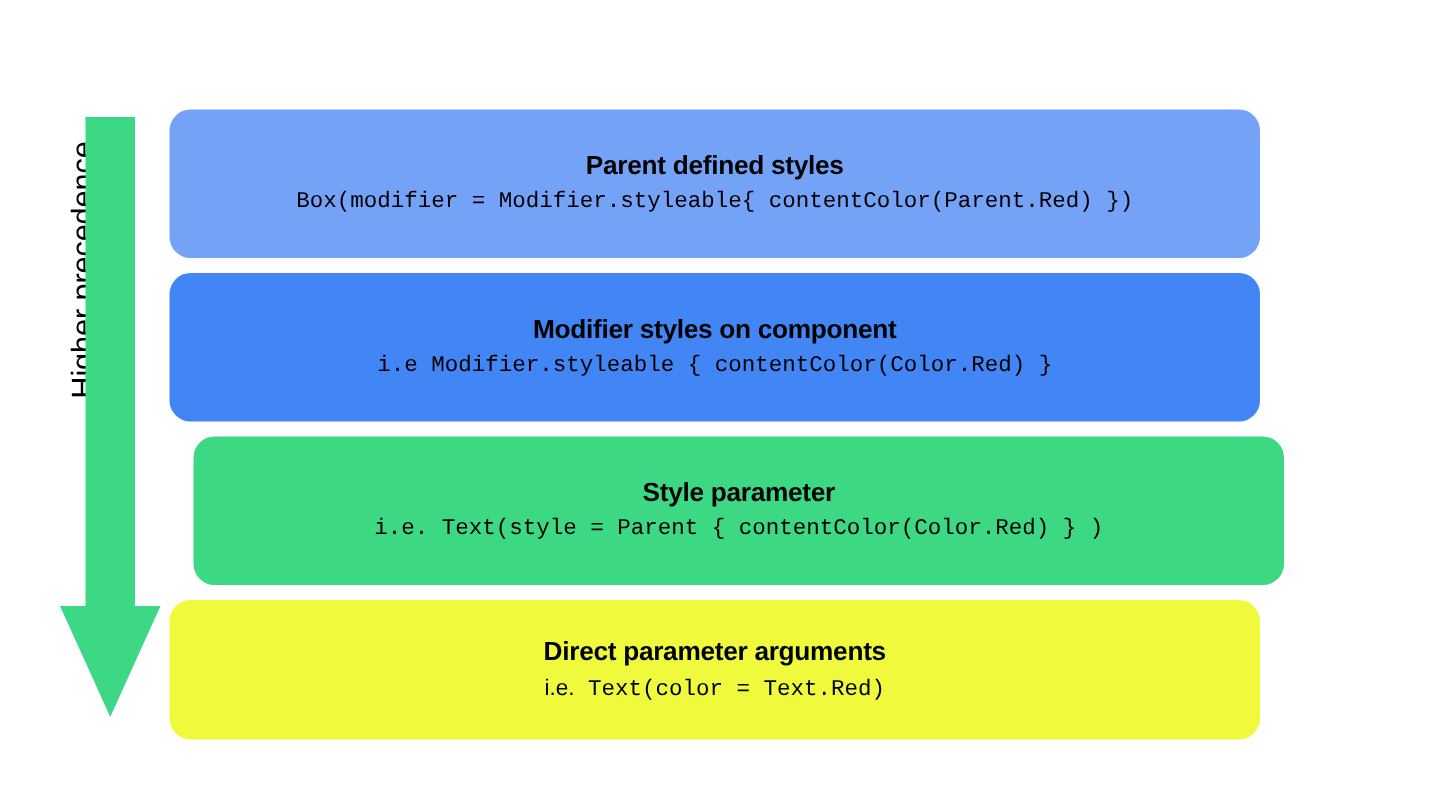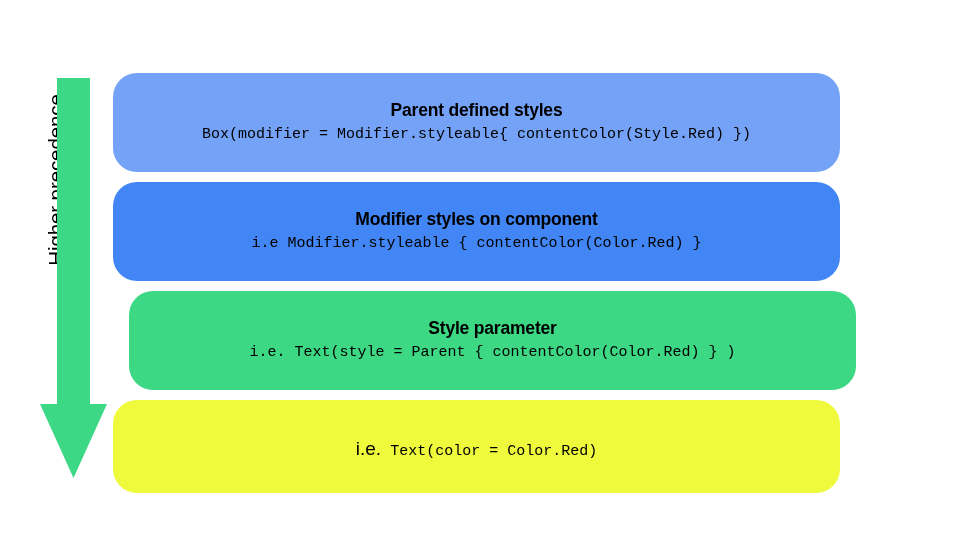--- a/index.html
+++ b/index.html
@@ -51,21 +51,21 @@
   }
   #precedence-arrow svg {
     display: block;
   }
 
   
   .row {
     position: absolute;
     left: 113px;
     width: 727px;
-    border-radius: 24px;
+    border-radius: 14px;
     box-sizing: border-box;
     display: flex;
     flex-direction: column;
     align-items: center;
     justify-content: center;
   }
   .row-title {
     font-family: "Liberation Sans", sans-serif;
     font-size: 17.5px;
     font-weight: 700;
@@ -81,21 +81,21 @@
     font-size: 15px;
     font-weight: 400;
     color: #000000;
     text-align: center;
     line-height: 1.25;
     margin-top: 5px;
     white-space: pre;
   }
   .row-code .sans-prefix {
     font-family: "Liberation Sans", sans-serif;
-    font-size: 19px;
+    font-size: 15px;
   }
 
   #row-parent   { top: 73px;  height: 99px;  background: #74A2F7; }
   #row-modifier { top: 182px; height: 99px;  background: #4285F4; }
   #row-style    { top: 291px; height: 99px;  background: #3DD884; margin-left: 16px; }
   #row-direct   { top: 400px; height: 93px;  background: #EFFA3C; }
 </style>
 </head>
 <body>
 
@@ -104,30 +104,31 @@
   <div id="precedence-label">Higher precedence</div>
 
   <div id="precedence-arrow">
     <svg width="70" height="400" viewBox="0 0 70 400" xmlns="http://www.w3.org/2000/svg">
       <polygon points="17,0 50,0 50,326 67,326 33.5,400 0,326 17,326" fill="#3DD885"></polygon>
     </svg>
   </div>
 
   <div class="row" id="row-parent">
     <div class="row-title">Parent defined styles</div>
-    <div class="row-code">Box(modifier = Modifier.styleable{ contentColor(Style.Red) })</div>
+    <div class="row-code">Box(modifier = Modifier.styleable{ contentColor(Parent.Red) })</div>
   </div>
 
   <div class="row" id="row-modifier">
     <div class="row-title">Modifier styles on component</div>
     <div class="row-code">i.e Modifier.styleable { contentColor(Color.Red) }</div>
   </div>
 
   <div class="row" id="row-style">
     <div class="row-title">Style parameter</div>
     <div class="row-code">i.e. Text(style = Parent { contentColor(Color.Red) } )</div>
   </div>
 
   <div class="row" id="row-direct">
-    <div class="row-code"><span class="sans-prefix">i.e.</span><span> Text(color = Color.Red)</span></div>
+    <div class="row-title">Direct parameter arguments</div>
+    <div class="row-code"><span class="sans-prefix">i.e.</span><span> Text(color = Text.Red)</span></div>
   </div>
 
 </div>
 
 </body></html>

